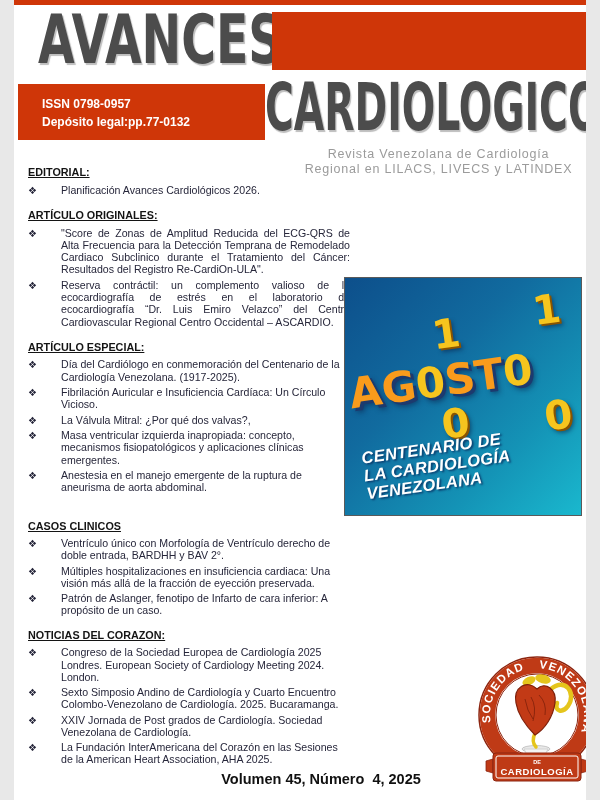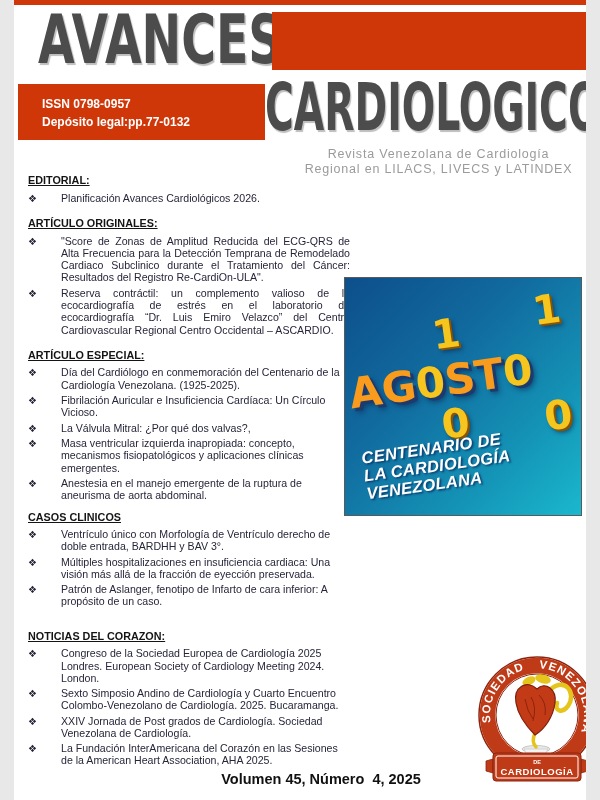--- a/index.html
+++ b/index.html
@@ -39,23 +39,23 @@
     color:#9b9b9b; font-size:12.5px; line-height:1.2; letter-spacing:0.8px;
     white-space:nowrap;
   }
 
   
   .toc { position:absolute; left:14px; top:162px; width:322px; font-size:10.6px; line-height:1.16; color:#26263a; }
   .sec-h {
     font-weight:bold; text-decoration:underline; color:#141414;
     font-size:10.8px; margin:13px 0 5px 0;
   }
-  .sec-h.first { margin-top:12px;text-decoration:underline; }
-  .sec-h.mt-sm { margin-top:9px; }
-  .sec-h.mt-lg { margin-top:22px; }
+  .sec-h.first { margin-top:4px;text-decoration:underline; }
+  .sec-h.mt-sm { margin-top:26px; }
+  .sec-h.mt-lg { margin-top:12px; }
   .item { display:flex; margin-bottom:3px; }
   .blt { flex:0 0 13px; font-size:10px; color:#26263a; margin-right:8px; padding-top:1px; }
   .txt { flex:1;padding-left:12px; }
   .just { text-align:justify; }
 
   
   .agosto-box {
     position:absolute; left:330px; top:277px; width:238px; height:239px;
     border:1px solid #5a5a5a; overflow:hidden;
     background:linear-gradient(135deg,#0d4f8b 0%,#116b9f 38%,#1493b6 72%,#1ab8ce 100%);
@@ -127,21 +127,21 @@
       <span class="txt just">"Score de Zonas de Amplitud Reducida del ECG-QRS de Alta Frecuencia para la Detección Temprana de Remodelado Cardiaco Subclinico durante el Tratamiento del Cáncer: Resultados del Registro Re-CardiOn-ULA".</span>
     </div>
     <div class="item">
       <span class="blt">❖</span>
       <span class="txt just">Reserva contráctil: un complemento valioso de la ecocardiografía de estrés en el laboratorio de ecocardiografía “Dr. Luis Emiro Velazco” del Centro Cardiovascular Regional Centro Occidental – ASCARDIO.</span>
     </div>
 
     <div class="sec-h">ARTÍCULO ESPECIAL:</div>
     <div class="item">
       <span class="blt">❖</span>
-      <span class="txt">Día del Cardiólogo en conmemoración del Centenario de la Cardiología Venezolana.  (1925-2025).</span>
+      <span class="txt">Día del Cardiólogo en conmemoración del Centenario de la Cardiología Venezolana.  (1917-2025).</span>
     </div>
 
     <div class="item">
       <span class="blt">❖</span>
       <span class="txt">Fibrilación Auricular e Insuficiencia Cardíaca: Un Círculo Vicioso.</span>
     </div>
     <div class="item">
       <span class="blt">❖</span>
       <span class="txt">La Válvula Mitral: ¿Por qué dos valvas?,</span>
     </div>
@@ -150,21 +150,21 @@
       <span class="txt">Masa ventricular izquierda inapropiada: concepto, mecanismos fisiopatológicos y aplicaciones clínicas emergentes.</span>
     </div>
     <div class="item">
       <span class="blt">❖</span>
       <span class="txt">Anestesia en el manejo emergente de la ruptura de aneurisma de aorta abdominal.</span>
     </div>
 
     <div class="sec-h mt-sm">CASOS CLINICOS</div>
     <div class="item">
       <span class="blt">❖</span>
-      <span class="txt">Ventrículo único con Morfología de Ventrículo derecho de doble entrada, BARDHH y BAV 3°.</span>
+      <span class="txt">Ventrículo único con Morfología de Ventrículo derecho de doble entrada, BARDHH y BAV 2°.</span>
     </div>
     <div class="item">
       <span class="blt">❖</span>
       <span class="txt">Múltiples hospitalizaciones en insuficiencia cardiaca: Una visión más allá de la fracción de eyección preservada.</span>
     </div>
     <div class="item">
       <span class="blt">❖</span>
       <span class="txt">Patrón de Aslanger, fenotipo de Infarto de cara inferior: A propósito de un caso.</span>
     </div>
 

